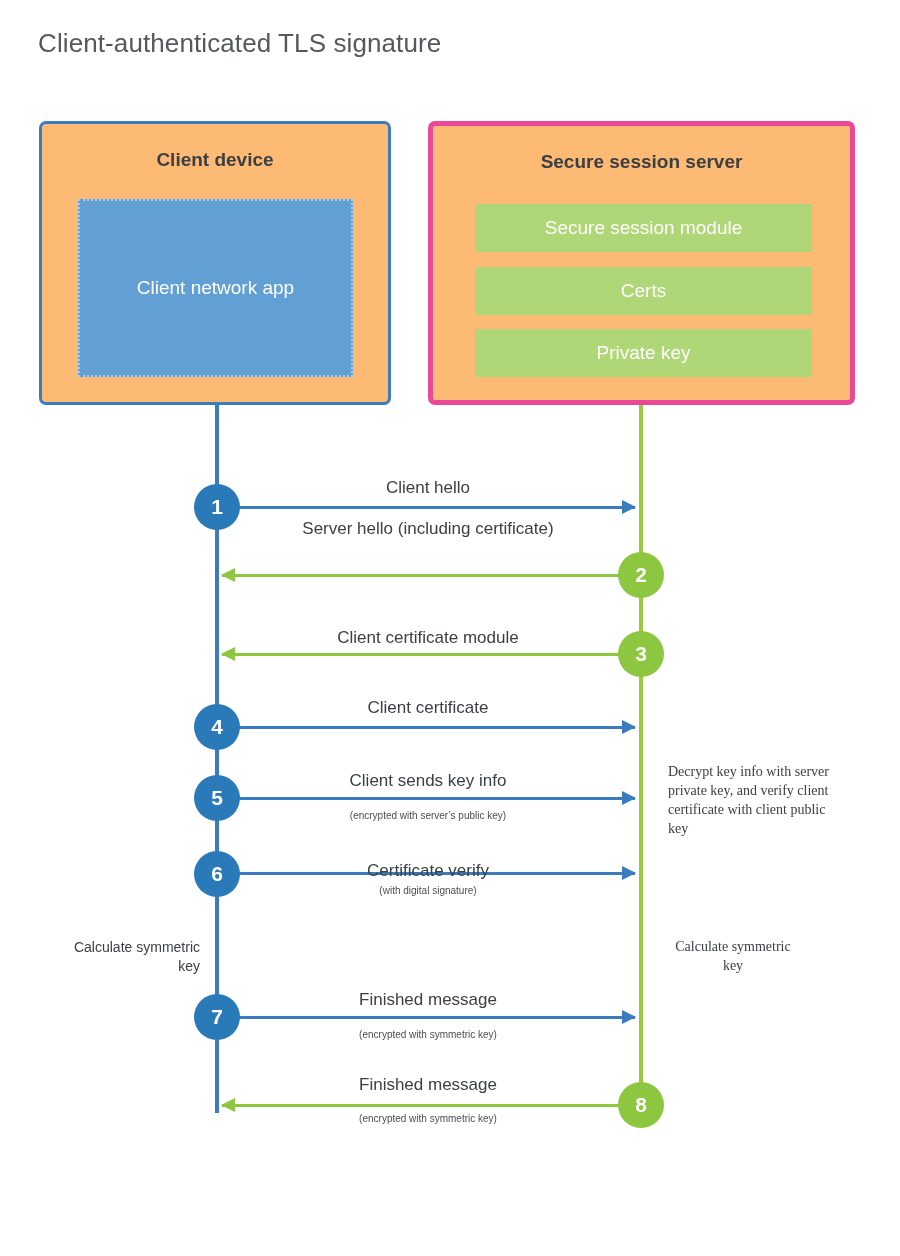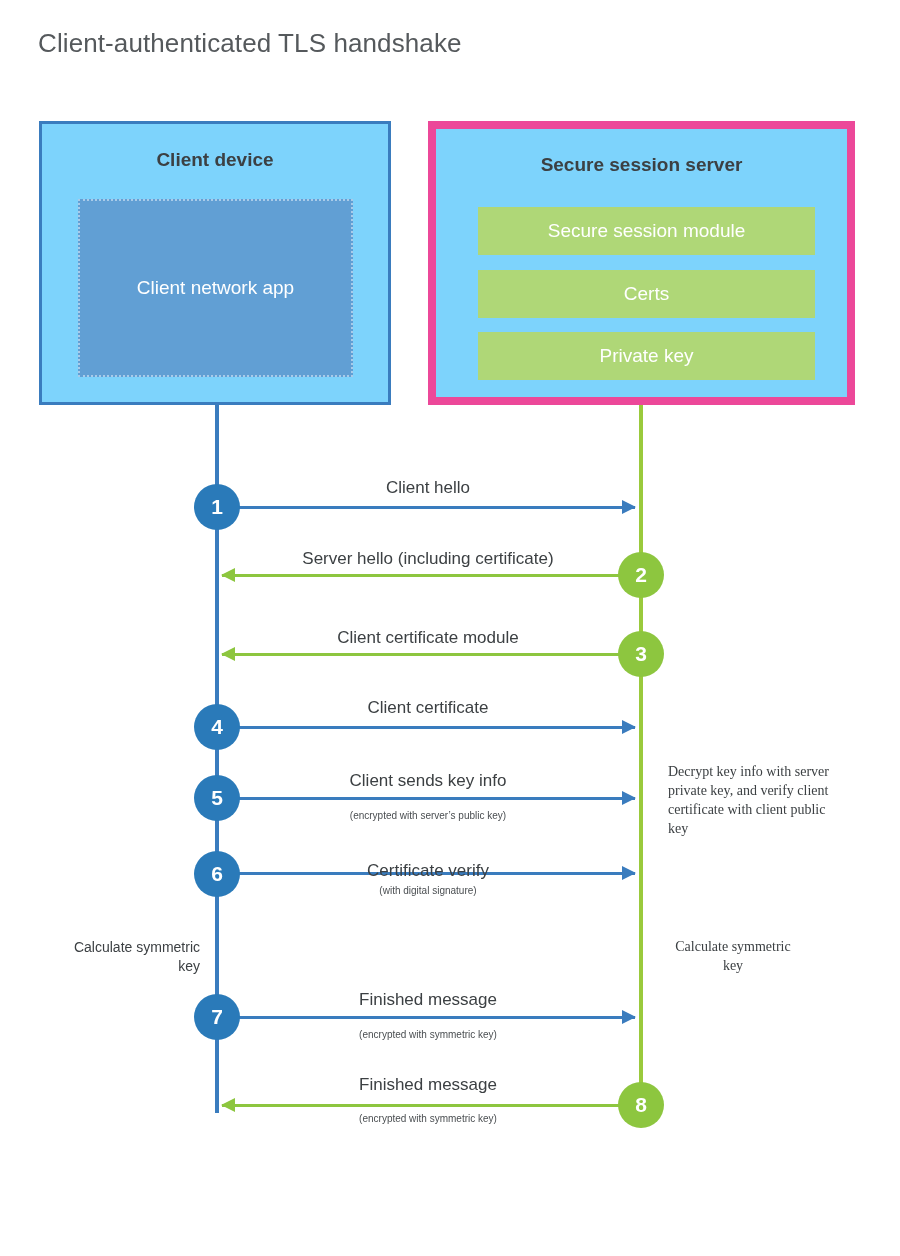--- a/index.html
+++ b/index.html
@@ -29,36 +29,37 @@
     font-size: 26px;
     font-weight: 400;
     color: #55595c;
     letter-spacing: 0.1px;
     white-space: nowrap;
   }
 
   
   .entity-box {
     position: absolute;
-    background: #7dd3fc;
+    background: #fdba74;
     box-sizing: border-box;
+    border-radius: 7px;
   }
   .entity-box.client {
     left: 39px;
     top: 121px;
     width: 352px;
     height: 284px;
     border: 3px solid #3a7cbe;
   }
   .entity-box.server {
     left: 428px;
     top: 121px;
     width: 427px;
     height: 284px;
-    border: 8px solid #ec4899;
+    border: 5px solid #ec4899;
   }
   .entity-title {
     position: absolute;
     left: 0;
     right: 0;
     top: 25px;
     text-align: center;
     font-size: 19px;
     font-weight: bold;
     color: #3c4043;
@@ -196,21 +197,21 @@
     text-align: left;
     left: 668px;
     font-family: Liberation Serif, serif;
   }
 </style>
 </head>
 <body>
 
 <div id="canvas">
 
-  <div class="page-title">Client-authenticated TLS handshake</div>
+  <div class="page-title">Client-authenticated TLS signature</div>
 
   <div class="entity-box client">
     <div class="entity-title">Client device</div>
     <div class="client-app">Client network app</div>
   </div>
 
   <div class="entity-box server">
     <div class="entity-title">Secure session server</div>
     <div class="server-bar b1">Certs</div>
     <div class="server-bar b0">Secure session module</div>
@@ -222,21 +223,21 @@
 
   <div class="arrow to-server" style="top:506px;">
       <span class="arrow-head"></span>
     </div>
   <div class="msg-label" style="left:217px; width:422px; top:478px;">Client hello</div>
   <div class="step-circle blue" style="top:484px;">1</div>
 
   <div class="arrow to-client" style="top:574px;">
       <span class="arrow-head"></span>
     </div>
-  <div class="msg-label" style="left:217px; width:422px; top:549px;">Server hello (including certificate)</div>
+  <div class="msg-label" style="left:217px; width:422px; top:519px;">Server hello (including certificate)</div>
   <div class="step-circle green" style="top:552px;">2</div>
 
   <div class="arrow to-client" style="top:653px;">
       <span class="arrow-head"></span>
     </div>
   <div class="msg-label" style="left:217px; width:422px; top:628px;">Client certificate module</div>
   <div class="step-circle green" style="top:631px;">3</div>
 
   <div class="arrow to-server" style="top:726px;">
       <span class="arrow-head"></span>

